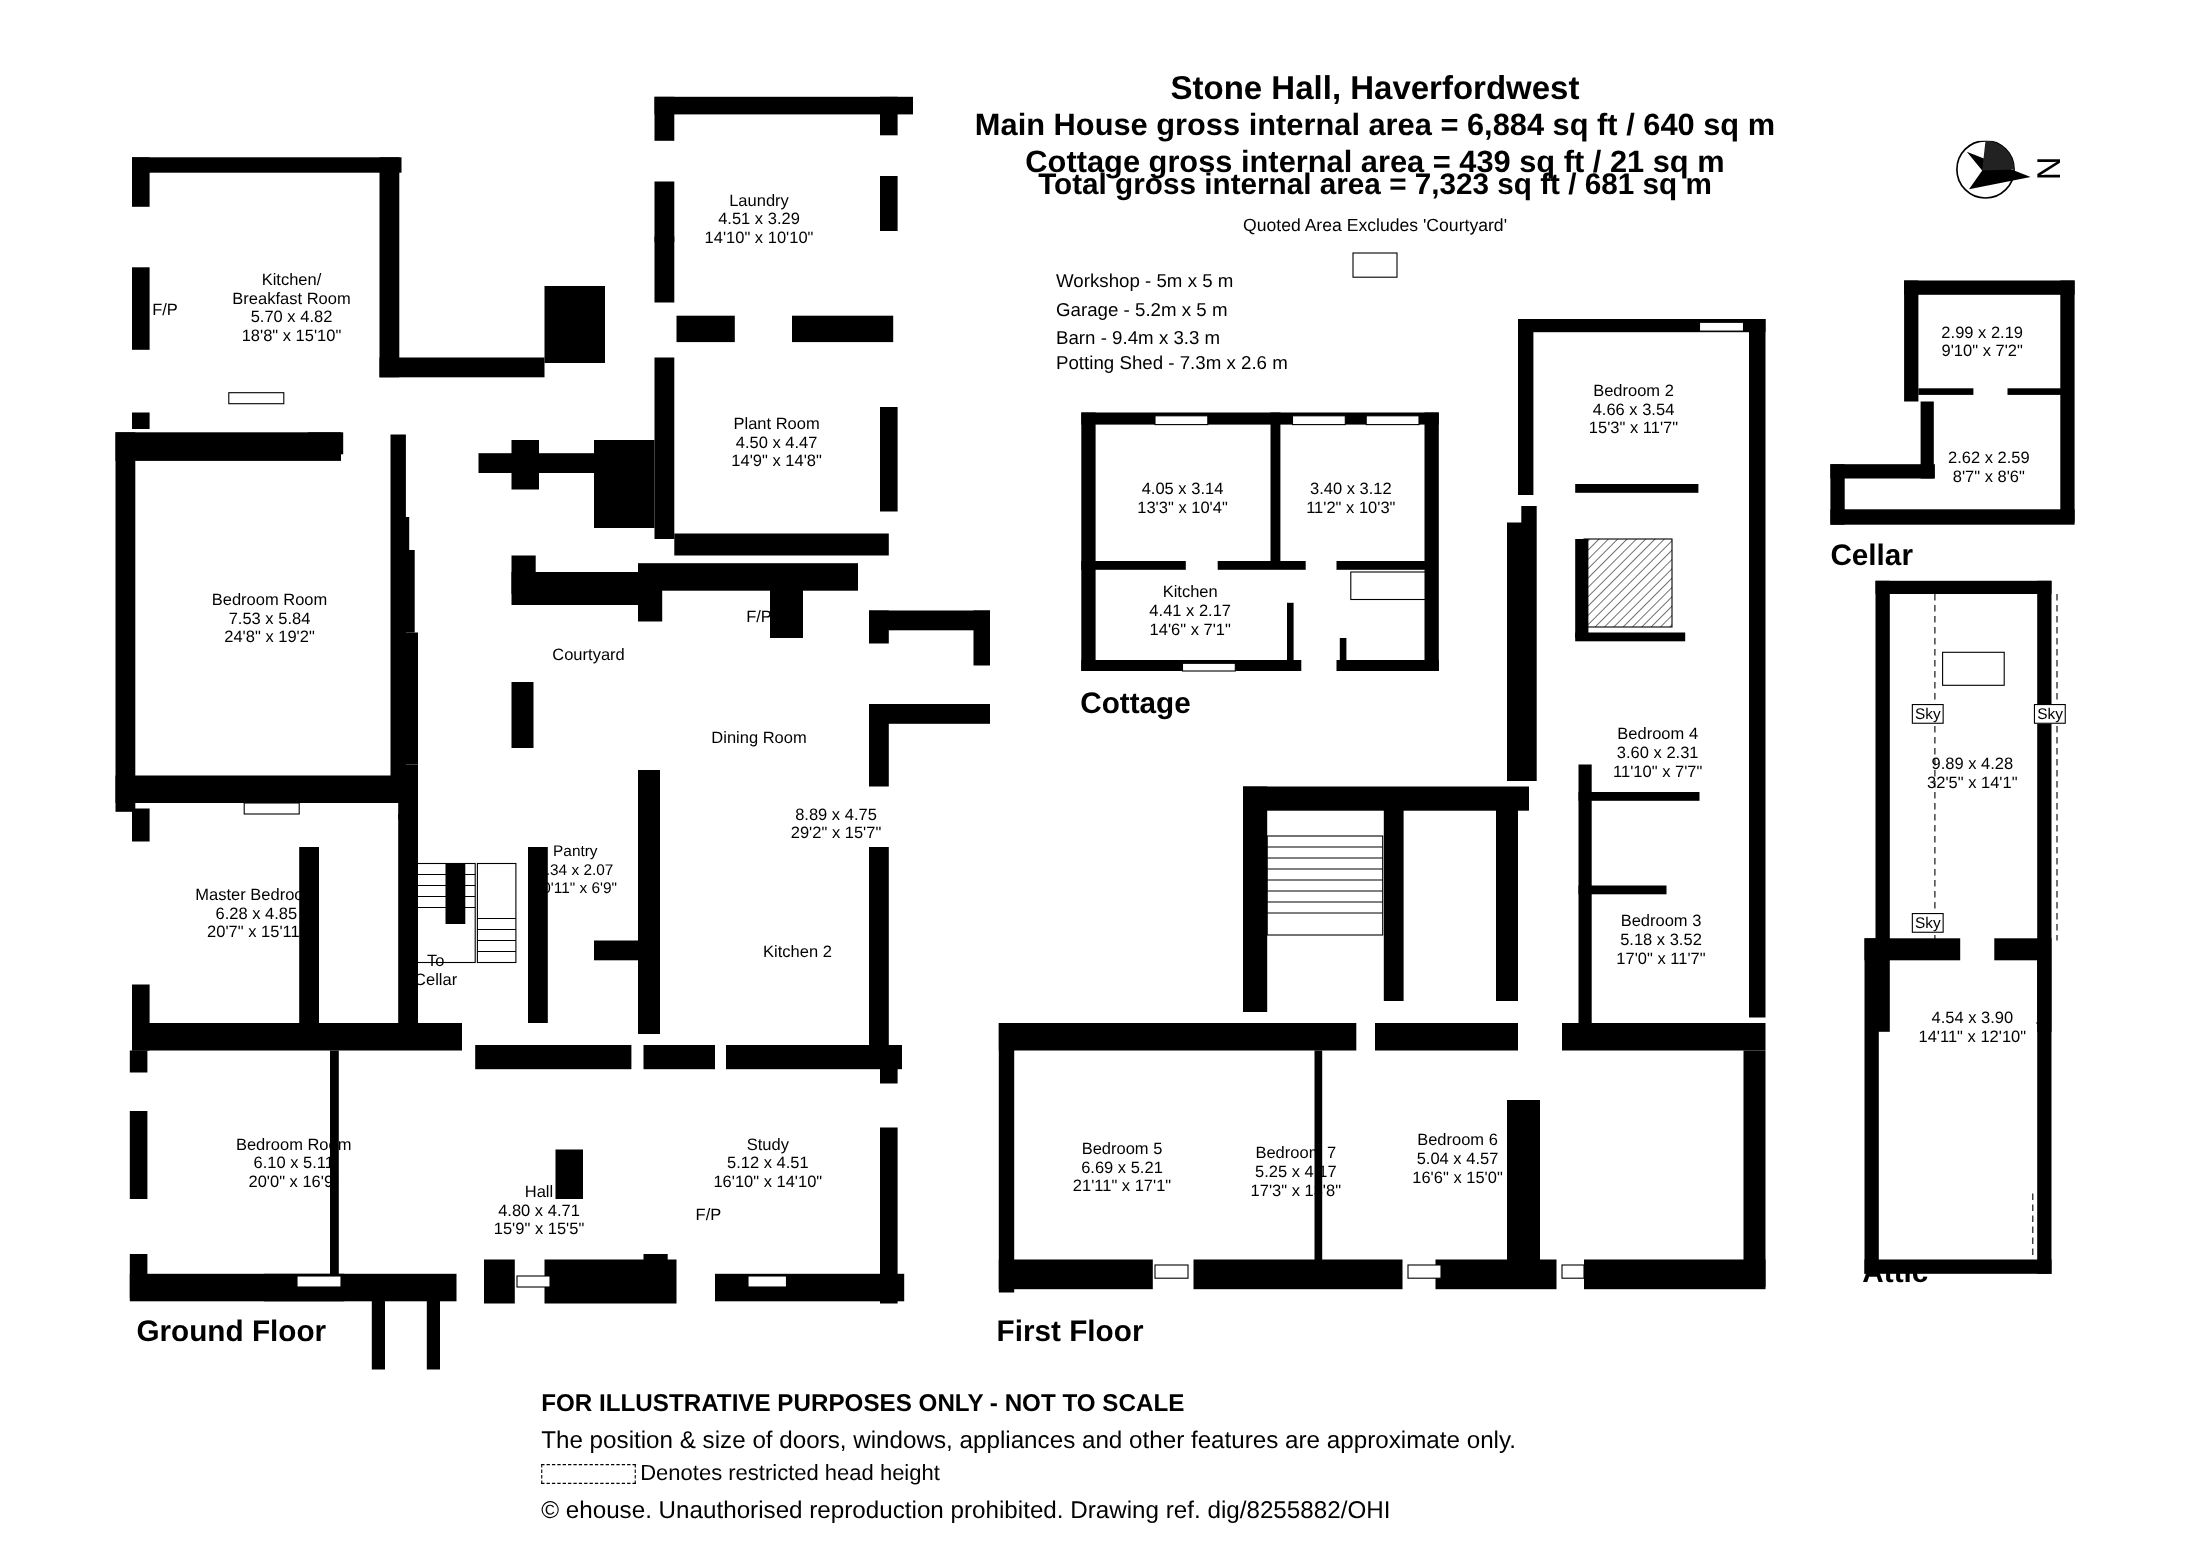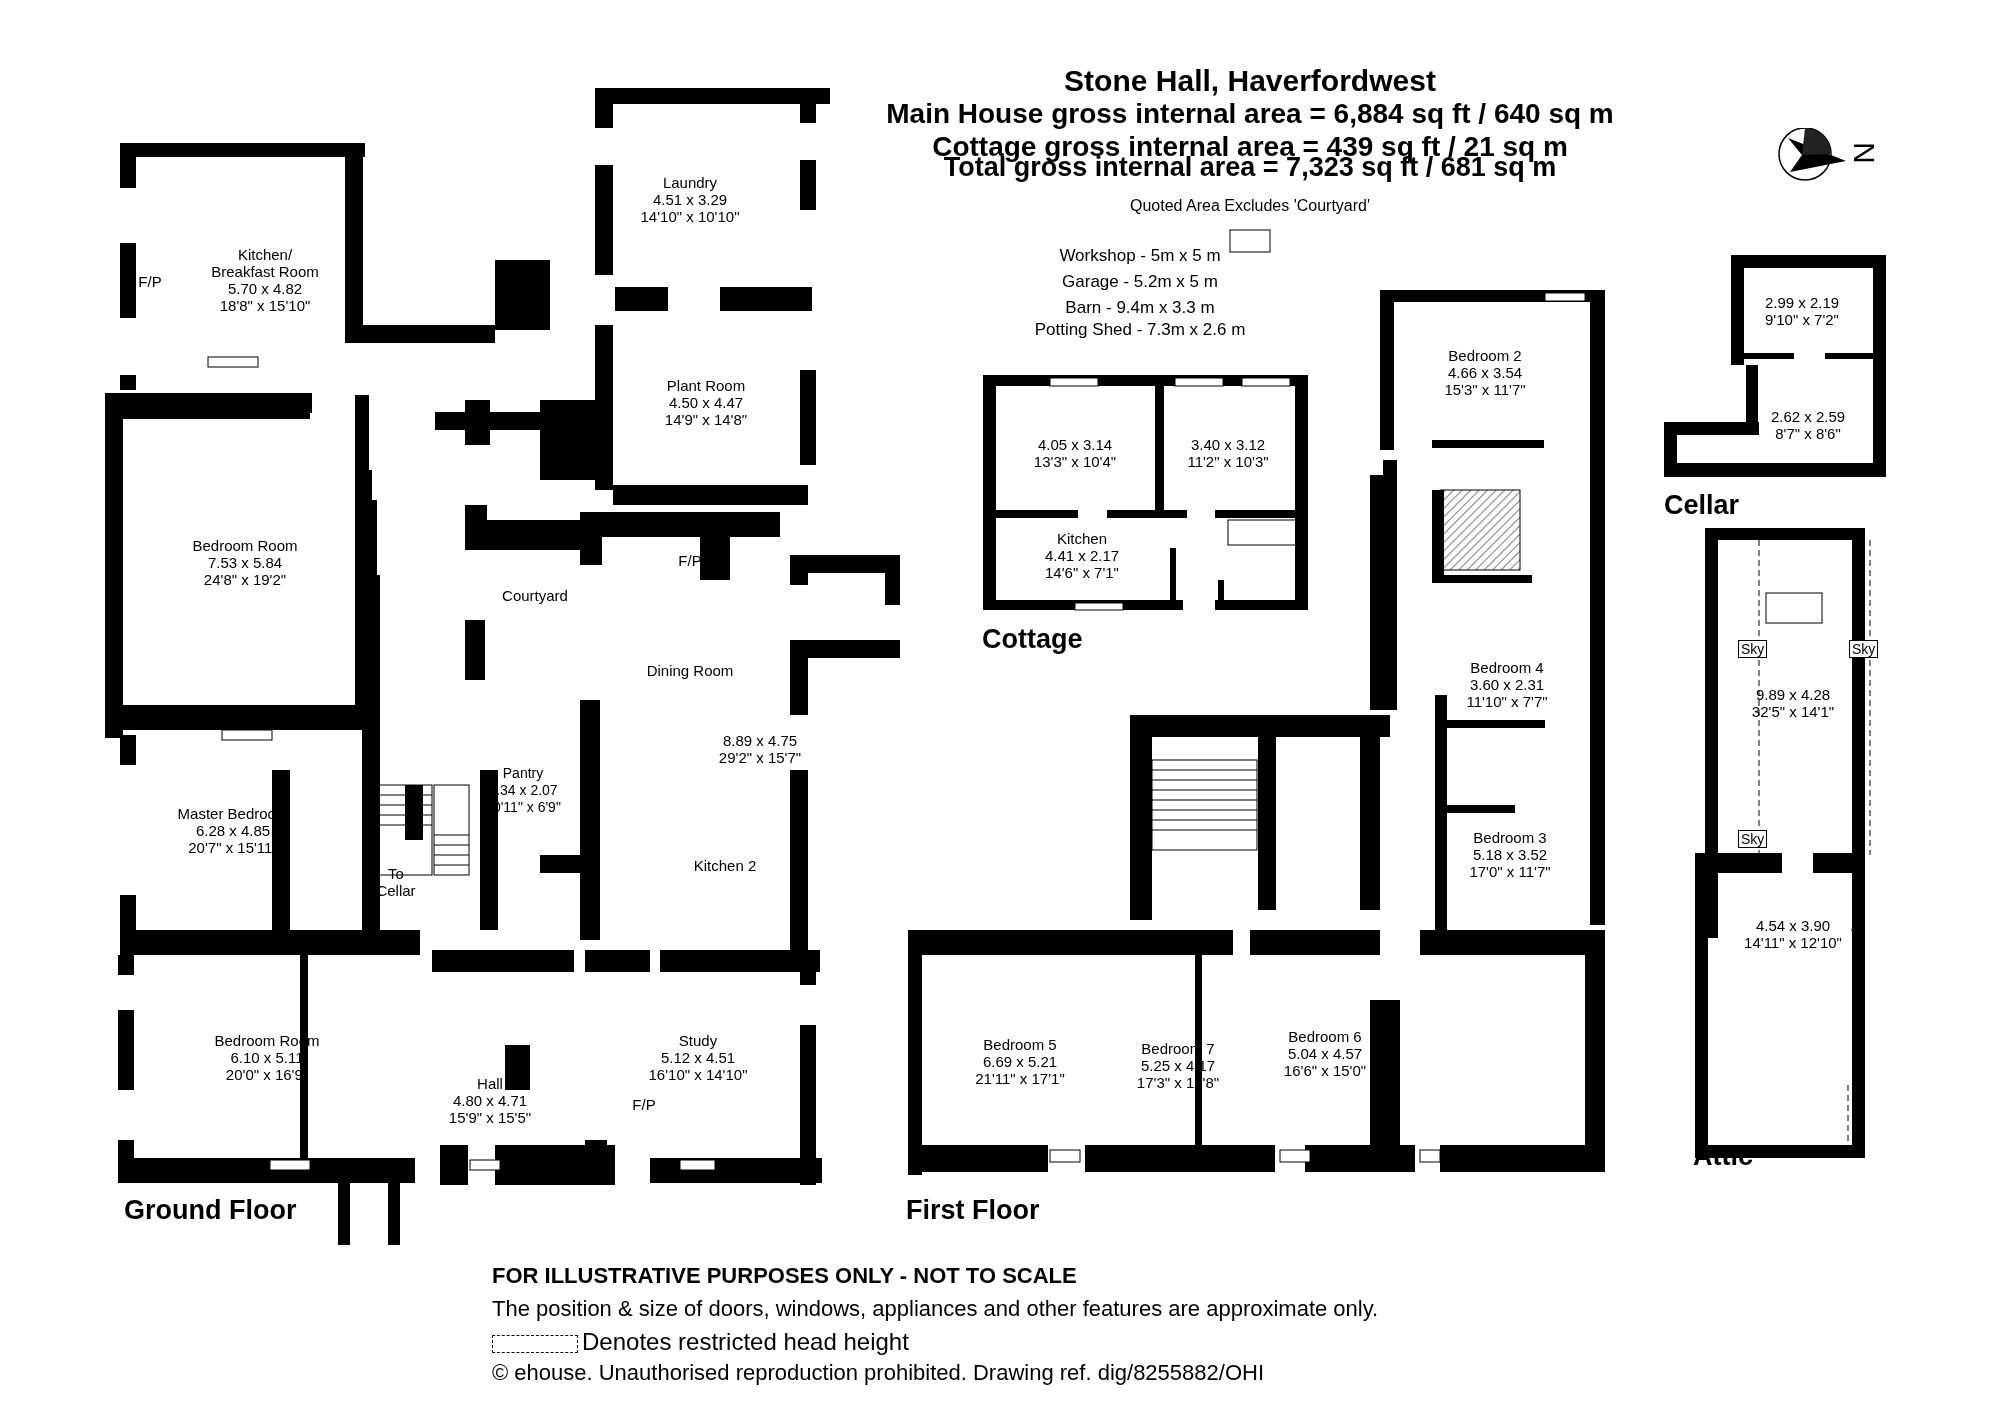--- a/index.html
+++ b/index.html
@@ -4,29 +4,29 @@
 <style>
   html,body{margin:0;padding:0;background:#fff;}
   body{width:2000px;height:1414px;position:relative;overflow:hidden;font-family:"Liberation Sans",sans-serif;color:#000;}
   svg{position:absolute;left:0;top:0;}
   .hdr{position:absolute;left:850px;width:800px;text-align:center;font-weight:bold;}
   .t1{top:64px;font-size:30px;}
   .t2{top:98px;font-size:28px;}
   .t3{top:131px;font-size:28px;}
   .t4{top:152px;font-size:27px;}
   .t5{top:197px;font-size:16px;font-weight:normal;}
-  .outb{position:absolute;left:960px;width:360px;text-align:center;font-size:17px;line-height:26px;}
+  .outb{position:absolute;left:960px;width:360px;text-align:left;font-size:17px;line-height:26px;}
   .room{position:absolute;text-align:center;font-size:15px;line-height:17px;transform:translateX(-50%);white-space:nowrap;}
   .room div{margin:0;}
   .small{font-size:14px;}
   .floor-label{position:absolute;font-weight:bold;font-size:27px;}
   .foot{position:absolute;left:492px;width:1060px;}
   .f1{top:1263px;font-size:22px;font-weight:bold;}
   .f2{top:1296px;font-size:22px;}
-  .f3{top:1328px;font-size:24px;}
+  .f3{top:1328px;font-size:20px;}
   .f4{top:1360px;font-size:22px;}
   .dashbox{display:inline-block;width:84px;height:16px;border:1px dashed #000;vertical-align:middle;margin-right:4px;}
   .tag{position:absolute;border:1px solid #000;font-size:14px;padding:0 2px;background:#fff;}
   .compass{position:absolute;left:1778px;top:128px;}
 </style>
 </head>
 <body>
 
 <svg width="2000" height="1414">
   <g fill="#000" stroke="none">

